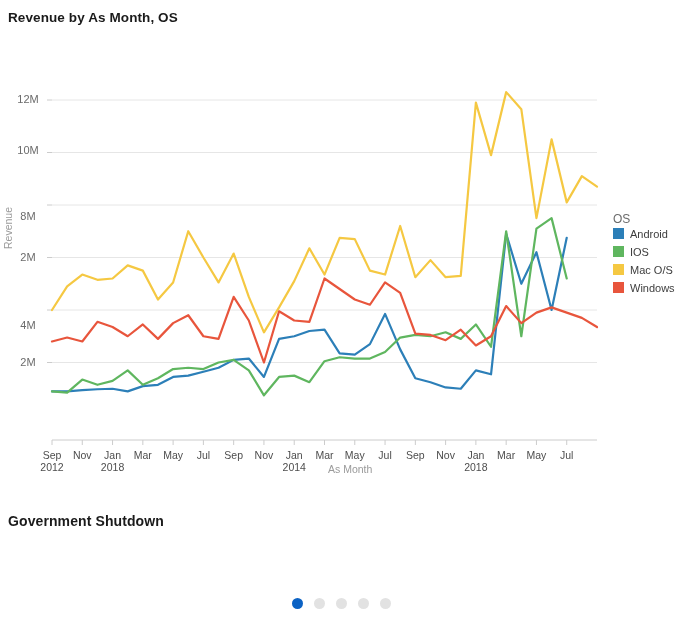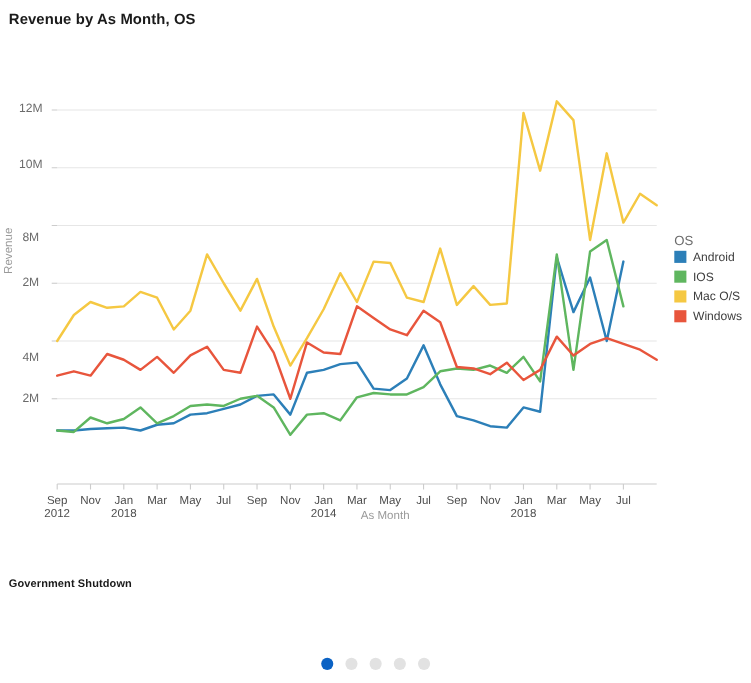--- a/index.html
+++ b/index.html
@@ -19,21 +19,21 @@
     background: #ffffff;
   }
   .panel-title {
     position: absolute;
     font-size: 13.5px;
     font-weight: bold;
     color: #1a1a1a;
     letter-spacing: 0.1px;
   }
   #chart-title { left: 8px; top: 10px; }
-  #shutdown-title { left: 8px; top: 513px; font-size: 10px; margin-top: 13px; }
+  #shutdown-title { left: 8px; top: 513px; font-size: 14px; }
 
   #chart-area {
     position: absolute;
     left: 0; top: 34px;
     width: 683px; height: 450px;
   }
   #plot-svg { position: absolute; left: 0; top: 0; }
 
   .axis-label {
     position: absolute;

